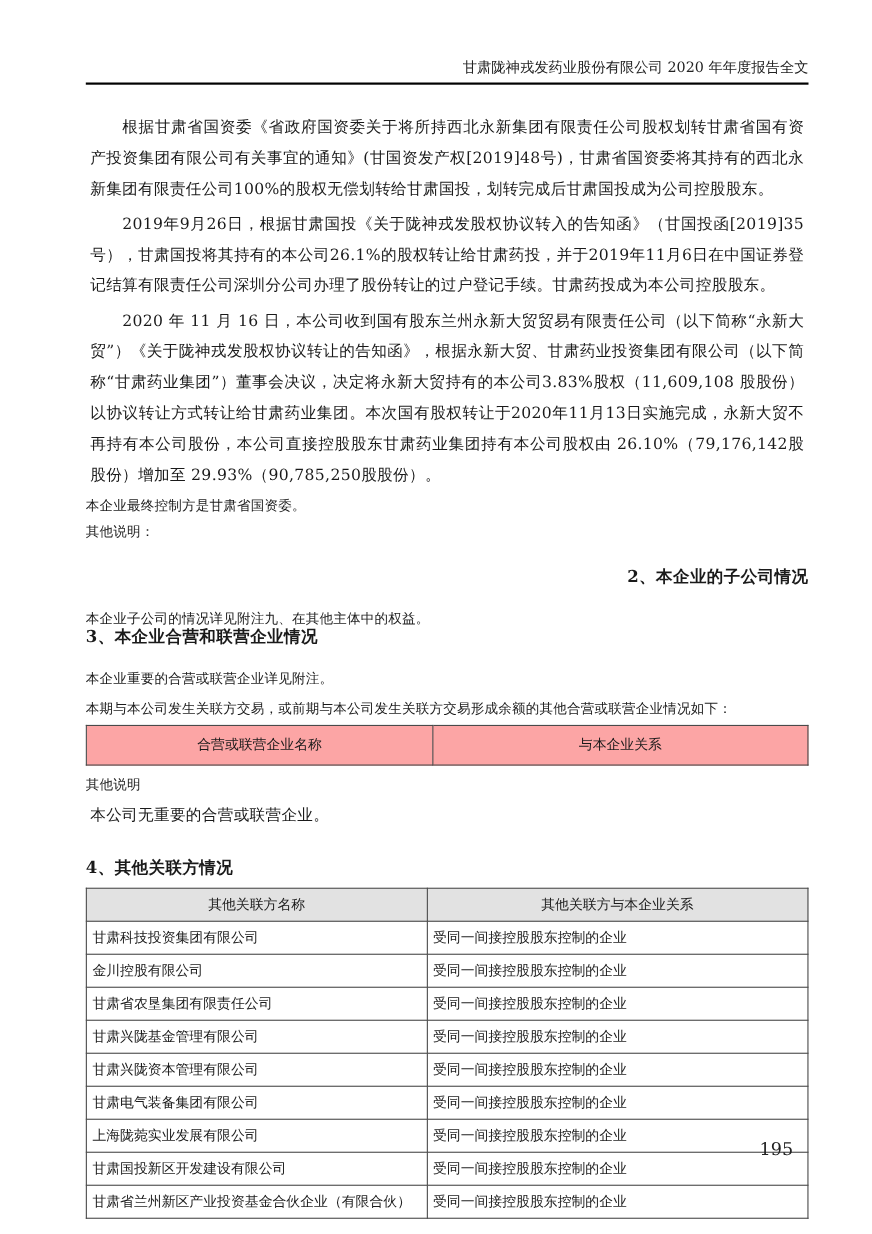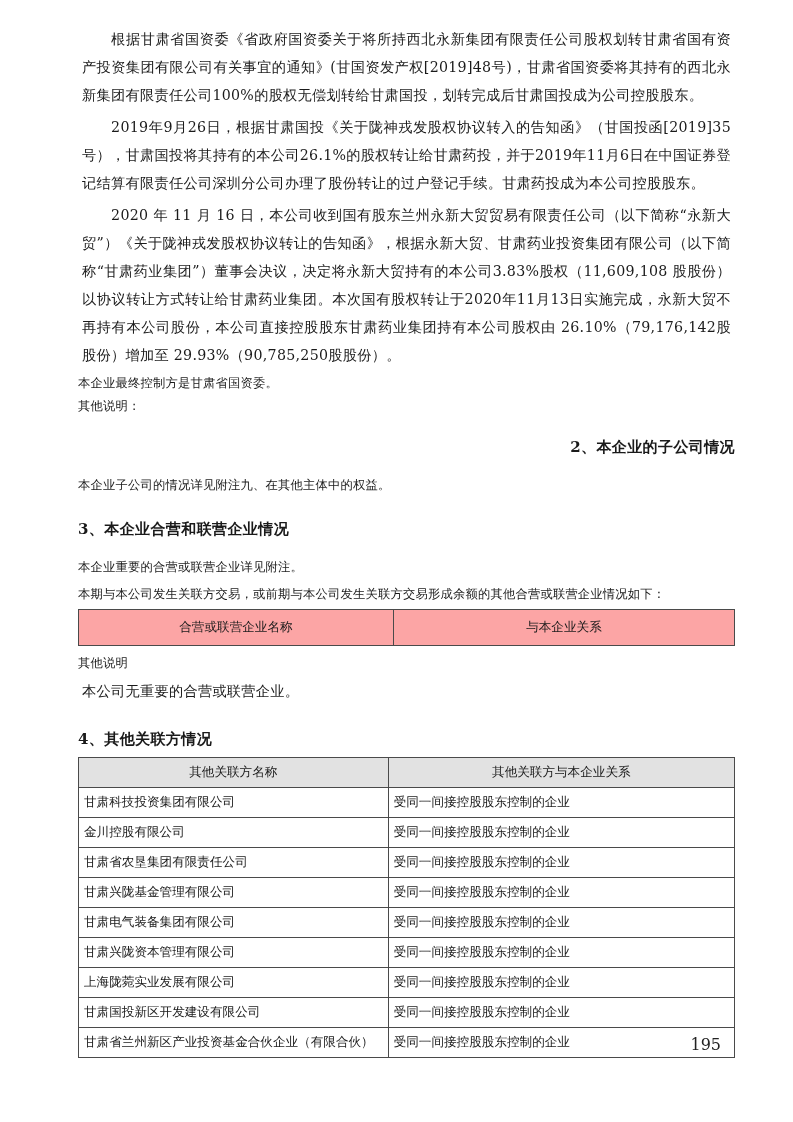--- a/index.html
+++ b/index.html
@@ -25,21 +25,21 @@
   .small {
     font-size:12.3px; line-height:16px; margin:0; letter-spacing:0.2px;
   }
   .controller-line { margin-top:6px; }
   .other-note { margin-top:7px; }
   .sec-title {
     font-size:15px; font-weight:bold; margin:0; letter-spacing:0.4px;
   }
   .s2-title { margin-top:24px;text-align:right; }
   .s2-body  { margin-top:20px; }
-  .s3-title { margin-top:27px; }
+  .s3-title { }
   .s3-body1 { margin-top:20px; }
   .s3-body2 { margin-top:11px; }
   .s4-title { margin-top:25px; }
   table {
     border-collapse:collapse; width:100%;
     font-size:12.6px; table-layout:fixed;
   }
   .jv-table { margin-top:7px; border:1.5px solid #2b2b2b; }
   .jv-table th {
     border:1px solid #4a4a4a; background:#fca5a5;
@@ -62,20 +62,23 @@
     position:absolute; top:1035px; right:72px;
     font-size:16px; color:#222;
   }
 </style>
 </head>
 <body>
 
 <div class="page">
   <div class="content">
 
+    <div class="header">
+      <span>甘肃陇神戎发药业股份有限公司 2020 年年度报告全文</span>
+    </div>
 
     <p class="para indent first-para">根据甘肃省国资委《省政府国资委关于将所持西北永新集团有限责任公司股权划转甘肃省国有资产投资集团有限公司有关事宜的通知》(甘国资发产权[2019]48号)，甘肃省国资委将其持有的西北永新集团有限责任公司100%的股权无偿划转给甘肃国投，划转完成后甘肃国投成为公司控股股东。</p>
     <p class="para indent">2019年9月26日，根据甘肃国投《关于陇神戎发股权协议转入的告知函》（甘国投函[2019]35号），甘肃国投将其持有的本公司26.1%的股权转让给甘肃药投，并于2019年11月6日在中国证券登记结算有限责任公司深圳分公司办理了股份转让的过户登记手续。甘肃药投成为本公司控股股东。</p>
     <p class="para indent">2020 年 11 月 16 日，本公司收到国有股东兰州永新大贸贸易有限责任公司（以下简称“永新大贸”）《关于陇神戎发股权协议转让的告知函》，根据永新大贸、甘肃药业投资集团有限公司（以下简称“甘肃药业集团”）董事会决议，决定将永新大贸持有的本公司3.83%股权（11,609,108 股股份）以协议转让方式转让给甘肃药业集团。本次国有股权转让于2020年11月13日实施完成，永新大贸不再持有本公司股份，本公司直接控股股东甘肃药业集团持有本公司股权由 26.10%（79,176,142股股份）增加至 29.93%（90,785,250股股份）。</p>
 
     <p class="small controller-line">本企业最终控制方是甘肃省国资委。</p>
     <p class="small other-note">其他说明：</p>
 
     <h3 class="sec-title s2-title">2、本企业的子公司情况</h3>
     <p class="small s2-body">本企业子公司的情况详见附注九、在其他主体中的权益。</p>
@@ -124,25 +127,25 @@
         </tr>
         <tr>
           <td>甘肃省农垦集团有限责任公司</td>
           <td>受同一间接控股股东控制的企业</td>
         </tr>
         <tr>
           <td>甘肃兴陇基金管理有限公司</td>
           <td>受同一间接控股股东控制的企业</td>
         </tr>
         <tr>
-          <td>甘肃电气装备集团有限公司</td>
+          <td>甘肃兴陇资本管理有限公司</td>
           <td>受同一间接控股股东控制的企业</td>
         </tr>
         <tr>
-          <td>甘肃兴陇资本管理有限公司</td>
+          <td>甘肃电气装备集团有限公司</td>
           <td>受同一间接控股股东控制的企业</td>
         </tr>
         <tr>
           <td>上海陇菀实业发展有限公司</td>
           <td>受同一间接控股股东控制的企业</td>
         </tr>
         <tr>
           <td>甘肃国投新区开发建设有限公司</td>
           <td>受同一间接控股股东控制的企业</td>
         </tr>

